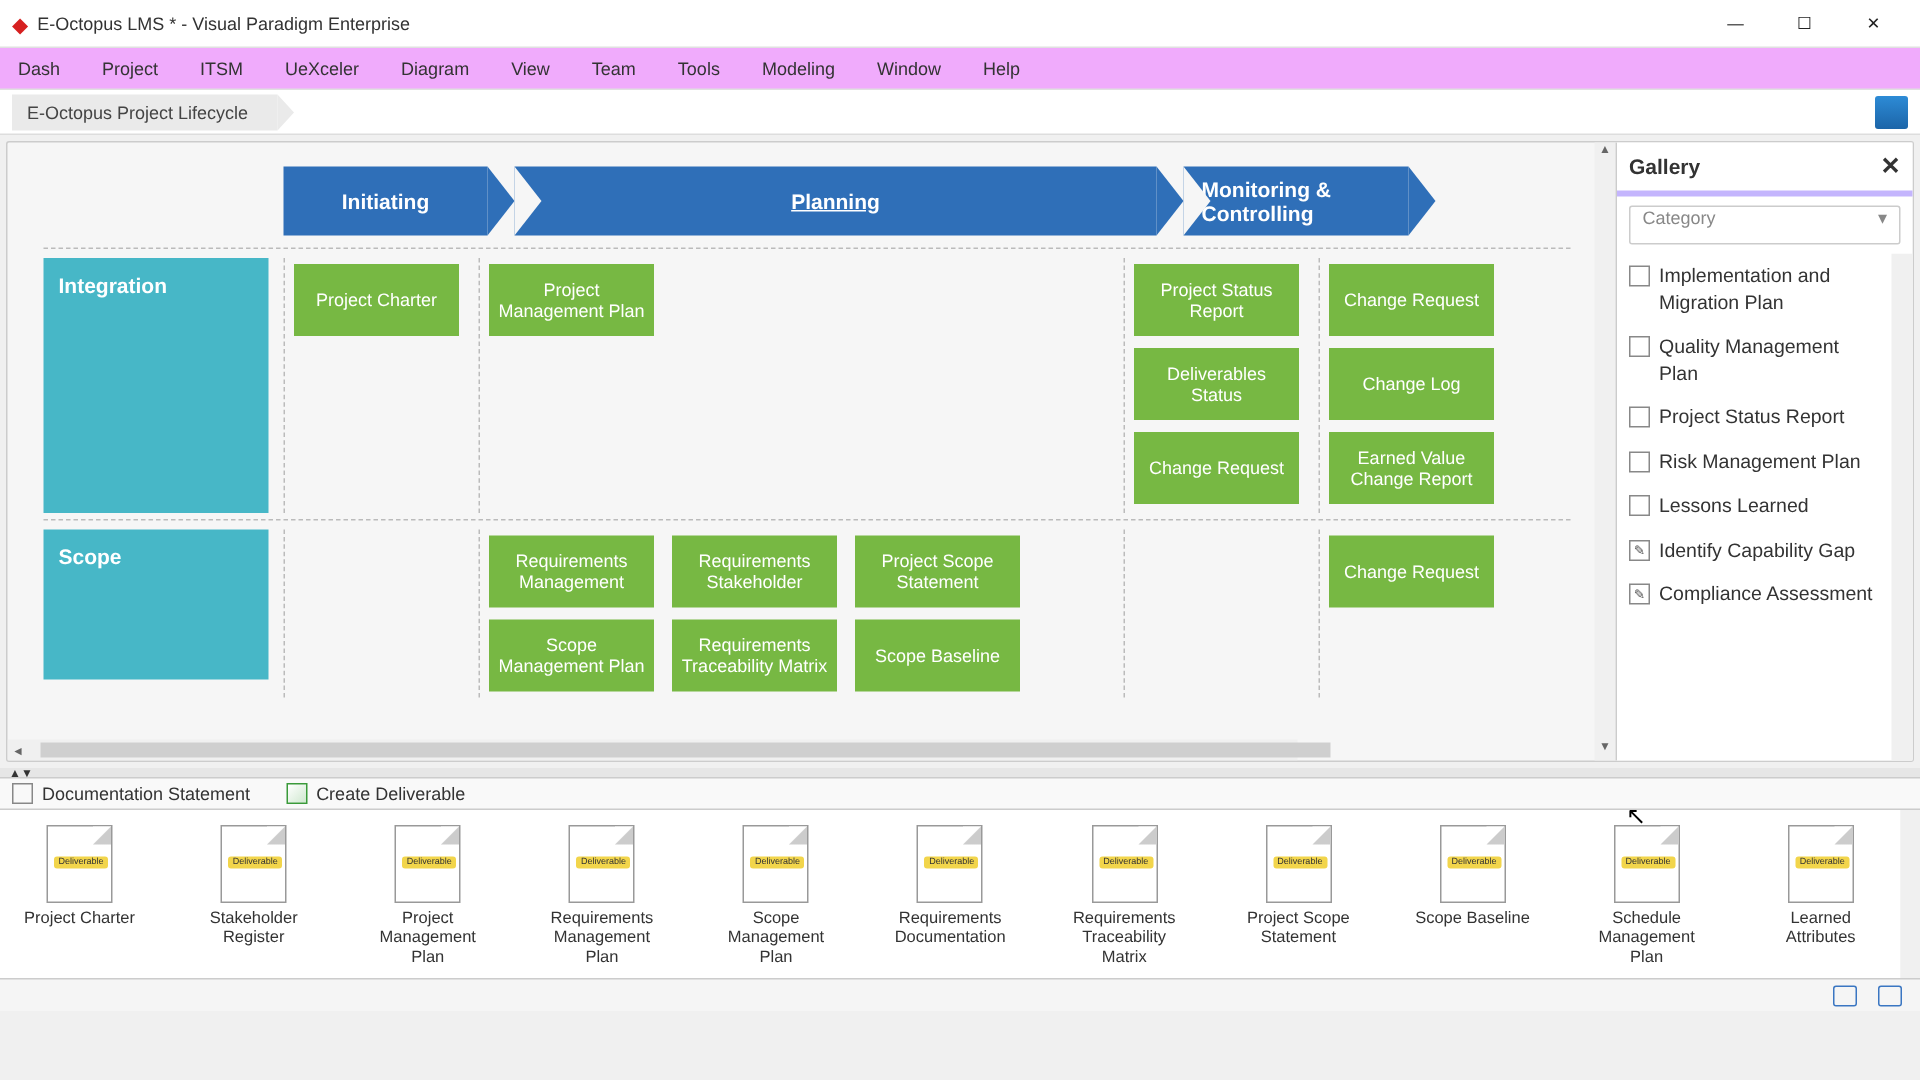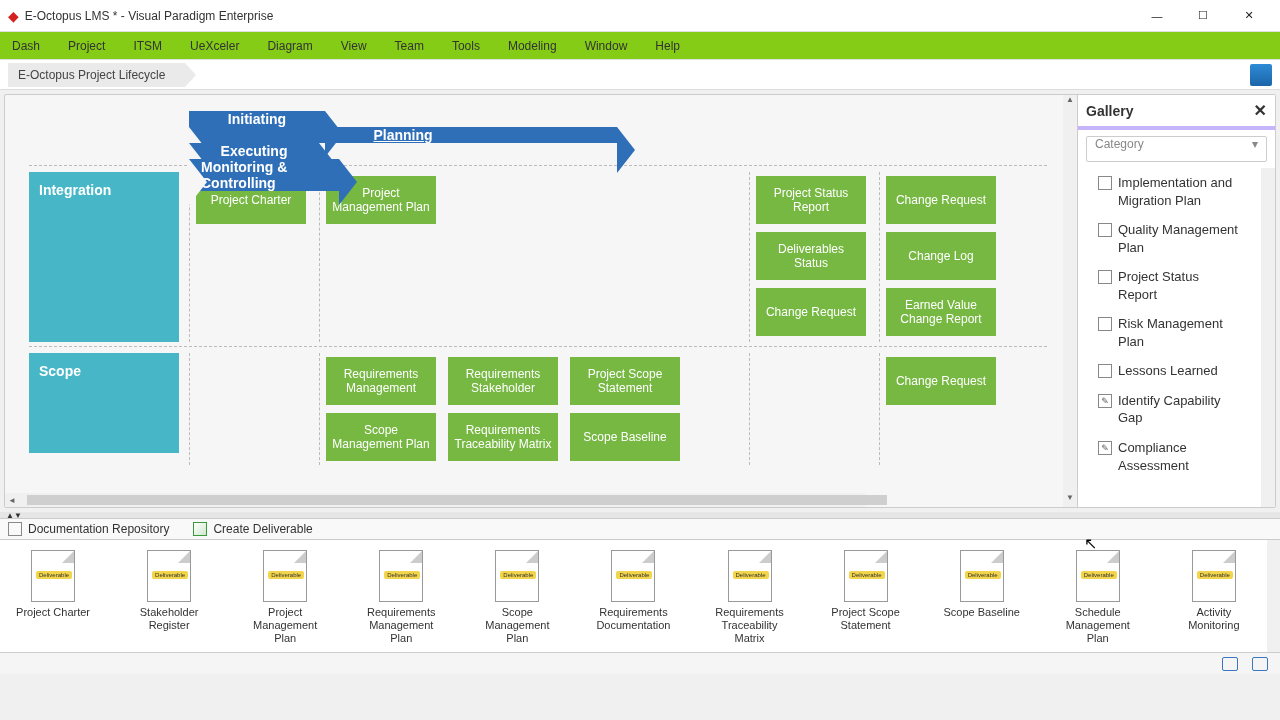--- a/index.html
+++ b/index.html
@@ -6,35 +6,35 @@
 body { width: 1280px; height: 720px; background: #f0f0f0; overflow: hidden; position: relative; }
 
 
 .titlebar { height: 32px; background: #fff; display: flex; align-items: center; padding: 0 8px; border-bottom: 1px solid #e0e0e0; }
 .titlebar .logo { color: #d62020; font-size: 14px; margin-right: 6px; }
 .titlebar .title { font-size: 12px; color: #333; flex: 1; }
 .winbtns { display: flex; gap: 0; }
 .winbtn { width: 46px; height: 32px; display: flex; align-items: center; justify-content: center; cursor: pointer; font-size: 11px; color: #222; }
 
 
-.menubar { height: 28px; background: #84cc16; display: flex; align-items: center; padding: 0 12px; gap: 28px; border-bottom: 1px solid #e0e0e0; }
+.menubar { height: 28px; background: #f0abfc; display: flex; align-items: center; padding: 0 12px; gap: 28px; border-bottom: 1px solid #e0e0e0; }
 .menuitem { font-size: 12px; color: #333; cursor: pointer; }
 
 
 .breadcrumb-row { height: 30px; background: #fff; display: flex; align-items: center; padding: 0 8px; border-bottom: 1px solid #ddd; }
 .breadcrumb { position: relative; background: #eaeaea; height: 24px; line-height: 24px; padding: 0 20px 0 10px; font-size: 12px; color: #444; }
 .breadcrumb::after { content:""; position:absolute; right:-11px; top:0; border-top:12px solid transparent; border-bottom:12px solid transparent; border-left:11px solid #eaeaea; }
 .toolbar-icon-right { margin-left: auto; width: 22px; height: 22px; background: linear-gradient(180deg,#2d8bd6,#1c65a8); border-radius: 2px; display:flex; align-items:center; justify-content:center; }
 
 
 .canvas-wrap { display: flex; height: 414px; background: #f6f6f6; border: 1px solid #ccc; margin: 4px; border-radius: 2px; position: relative; }
 .canvas-scroll { flex: 1; overflow: hidden; position: relative; }
 .canvas { padding: 16px 16px 8px 24px; }
 
-.phases-row { display: flex; height: 46px; margin-bottom: 8px; margin-left: 160px; flex-direction: column; }
+.phases-row { display: flex; height: 46px; margin-bottom: 8px; margin-left: 160px; }
 .phase { position: relative; background: #2f6fb8; color: #fff; font-size: 14px; font-weight: 600; display: flex; align-items: center; justify-content: center; margin-right: 18px; padding: 0 12px; }
 .phase::after { content:""; position:absolute; right:-18px; top:0; border-top:23px solid transparent; border-bottom:23px solid transparent; border-left:18px solid #2f6fb8; }
 .phase::before { content:""; position:absolute; left:0; top:0; border-top:23px solid transparent; border-bottom:23px solid transparent; border-left:18px solid #f6f6f6; }
 .phase:first-child::before { display:none; }
 
 .grid-row { display: flex; border-top: 1px dashed #bbb; padding-top: 6px; margin-bottom: 4px; }
 .row-hdr { width: 150px; height: 170px; background: #47b7c7; color: #fff; font-size: 14px; font-weight: 600; padding: 10px 10px; margin-right: 10px; }
 .row-hdr.short { height: 100px; }
 .cell { display: flex; flex-direction: column; gap: 8px; border-left: 1px dashed #bbb; padding: 4px 6px; }
 .w1 { width: 130px; } .w2 { width: 430px; } .w3 { width: 130px; } .w4 { width: 150px; }
@@ -50,21 +50,21 @@
 .h-scroll .htrack{ flex:1; position:relative; height:10px; }
 .h-scroll .hthumb{ position:absolute; left:8px; width:860px; height:10px; background:#cfcfcf; }
 
 
 .gallery { width: 198px; border-left: 1px solid #ccc; background: #fff; display:flex; flex-direction:column; }
 .gallery-hdr { display:flex; align-items:center; padding: 6px 8px; border-bottom:4px solid #c4b5fd; }
 .gallery-hdr .t { font-size:14px; font-weight:600; color:#333; flex:1; }
 .gallery-hdr .x { cursor:pointer; font-weight:bold; color:#333; }
 .gallery-select { margin:6px 8px; border:1px solid #ccc; height:26px; display:flex; align-items:flex-start; padding:0 8px; color:#888; font-size:12px; justify-content:space-between; cursor:pointer; border-radius:2px; }
 .gallery-list { flex:1; overflow:hidden; }
-.gitem { display:flex; align-items:flex-start; gap:6px; padding:6px 20px; font-size:13px; color:#333; cursor:pointer; line-height:1.35; }
+.gitem { display:flex; align-items:flex-start; gap:6px; padding:6px 8px; font-size:13px; color:#333; cursor:pointer; line-height:1.35; }
 .gitem .gi { width:14px; height:14px; border:1px solid #888; flex-shrink:0; margin-top:2px; display:flex; align-items:center; justify-content:center; font-size:9px; color:#555;}
 .gallery-scroll { width:14px; background:#f0f0f0; }
 
 
 .splitter { height: 6px; background:#e6e6e6; display:flex; align-items:center; padding-left:6px; gap:0; }
 .splitter .tri{ font-size:8px; color:#333; }
 
 
 .repo-tabs { height: 22px; background:#f9f9f9; border-top:1px solid #ccc; border-bottom:1px solid #ccc; display:flex; align-items:center; gap:24px; padding:0 8px; }
 .repo-tabs .rtab { font-size:12px; color:#333; display:flex; align-items:center; gap:6px; cursor:pointer; }
@@ -115,21 +115,20 @@
   <div class="breadcrumb">E-Octopus Project Lifecycle</div>
   <div class="toolbar-icon-right"></div>
 </div>
 
 <div class="canvas-wrap">
   <div class="canvas-scroll">
     <div class="canvas">
       <div class="phases-row" id="phases">
           <div class="phase" style="width: 136px;">Initiating</div>
           <div class="phase" style="width: 428px; text-decoration: underline;">Planning</div>
-          <div class="phase" style="width: 130px;">Executing</div>
           <div class="phase" style="width: 150px;">Monitoring &amp; Controlling</div>
         </div>
       <div id="rows">
           <div class="grid-row">
             <div class="row-hdr">Integration</div>
             <div class="cell w1">
               <div class="doc">Project Charter</div>
             </div>
             <div class="cell w2">
               <div class="w2inner">
@@ -238,21 +237,21 @@
 </div>
 
 <div class="splitter">
   <span class="tri">▲</span>
   <span class="tri">▼</span>
 </div>
 
 <div class="repo-tabs">
   <div class="rtab">
     <span class="ri"></span>
-    <span>Documentation Repository</span>
+    <span>Documentation Statement</span>
   </div>
   <div class="rtab">
     <span class="ri2"></span>
     <span>Create Deliverable</span>
   </div>
 </div>
 
 <div style="display:flex;">
   <div class="repo-body" id="repo">
       <div class="deliv">
@@ -312,21 +311,21 @@
       <div class="deliv">
         <div class="page">
           <div class="badge">Deliverable</div>
         </div>
         <div class="lbl">Schedule Management Plan</div>
       </div>
       <div class="deliv">
         <div class="page">
           <div class="badge">Deliverable</div>
         </div>
-        <div class="lbl">Activity Monitoring</div>
+        <div class="lbl">Learned Attributes</div>
       </div>
     </div>
   <div class="repo-vscroll"></div>
 </div>
 
 <div class="statusbar">
   <div class="sb"></div>
   <div class="sb"></div>
 </div>
 

